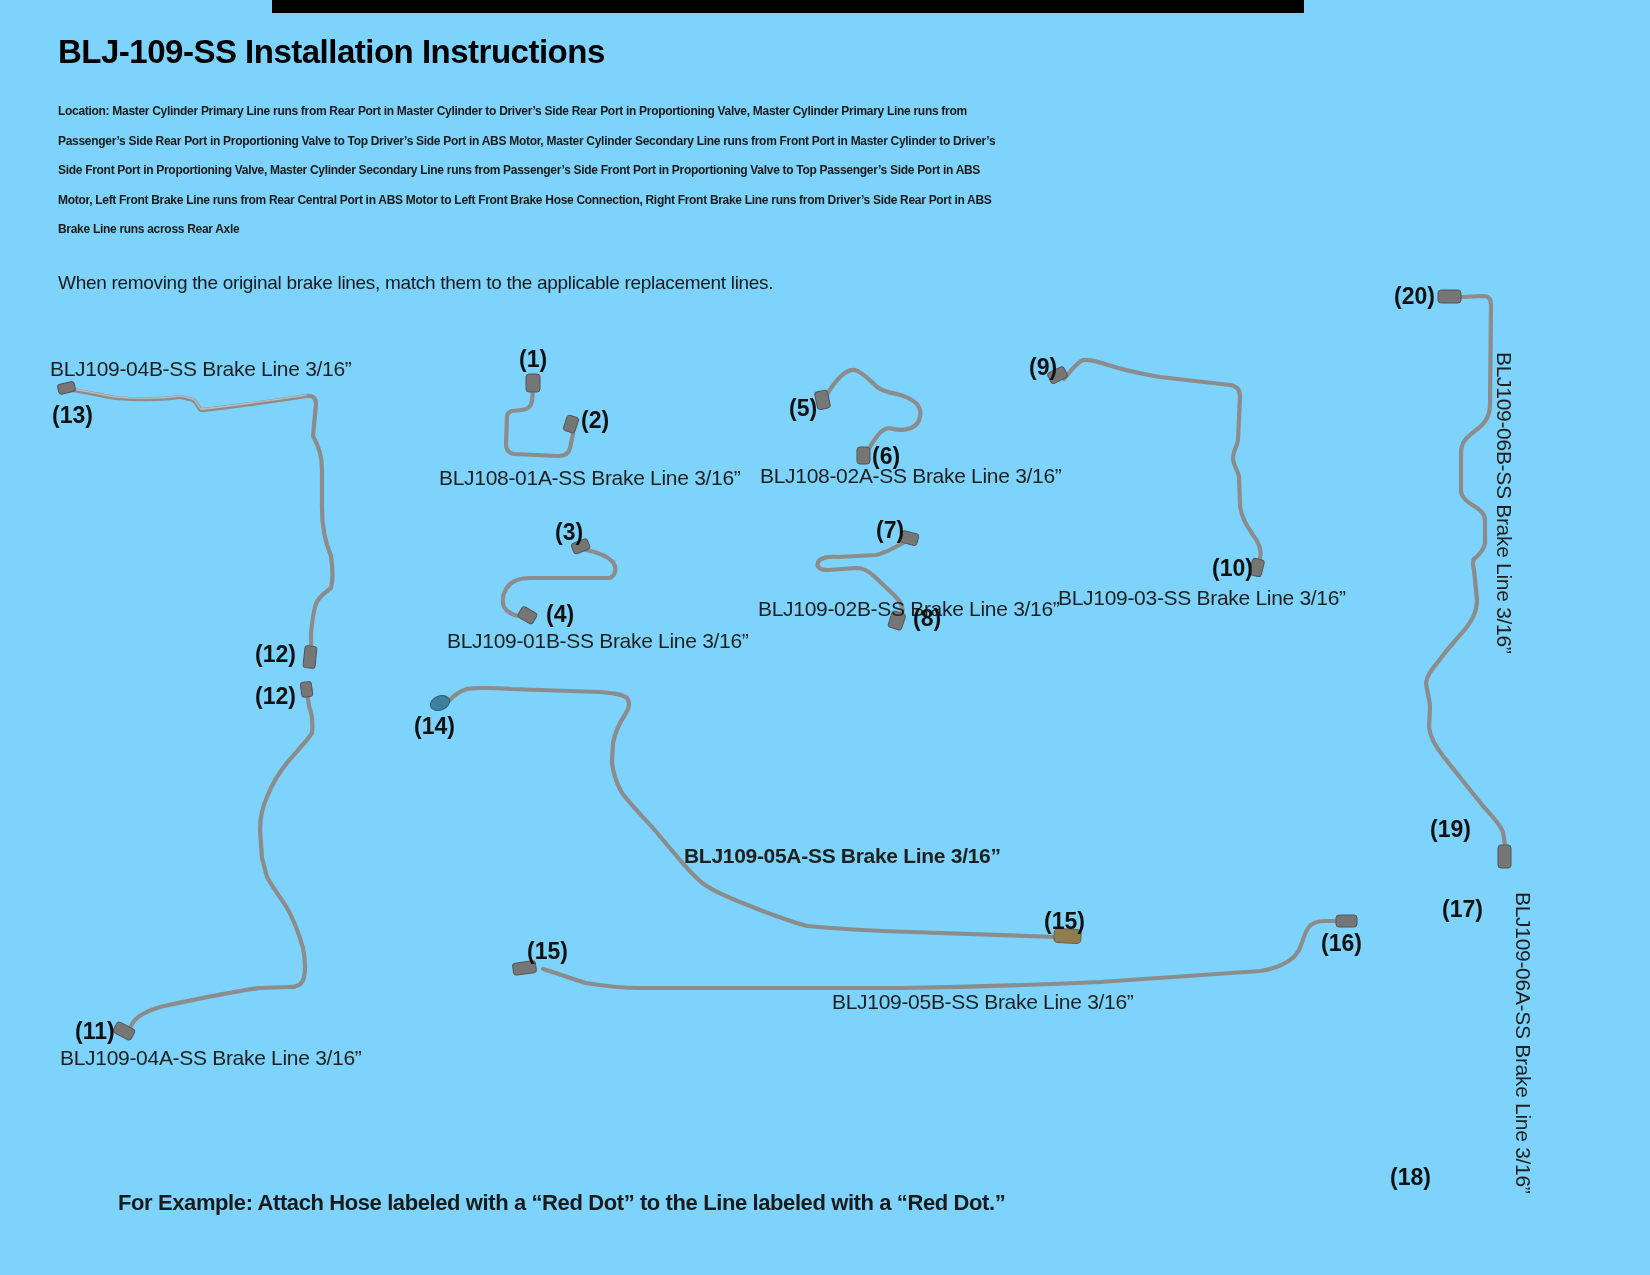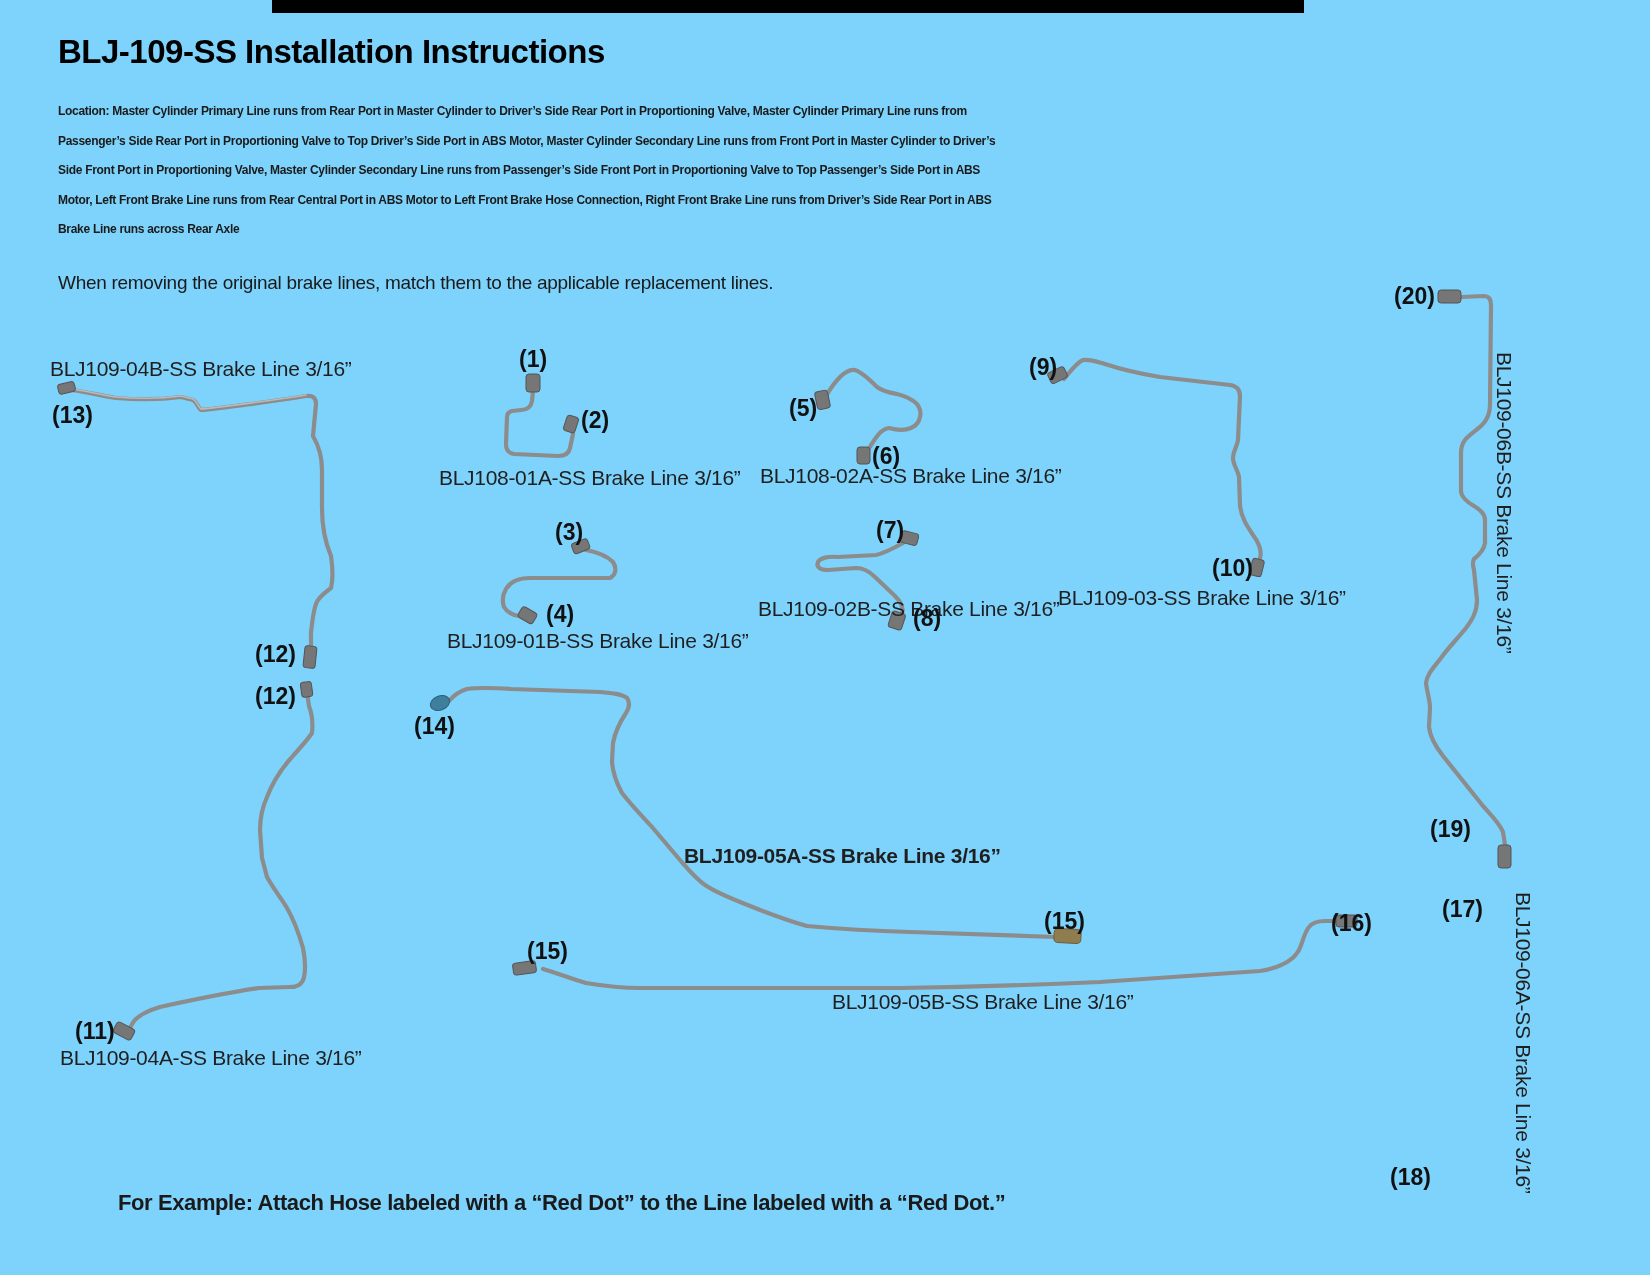--- a/index.html
+++ b/index.html
@@ -127,21 +127,21 @@
       <div class="number-label" style="left: 913px; top: 605px;">(8)</div>
       <div class="number-label" style="left: 1029px; top: 354px;">(9)</div>
       <div class="number-label" style="left: 1212px; top: 555px;">(10)</div>
       <div class="number-label" style="left: 75px; top: 1018px;">(11)</div>
       <div class="number-label" style="left: 255px; top: 641px;">(12)</div>
       <div class="number-label" style="left: 255px; top: 683px;">(12)</div>
       <div class="number-label" style="left: 52px; top: 402px;">(13)</div>
       <div class="number-label" style="left: 414px; top: 713px;">(14)</div>
       <div class="number-label" style="left: 1044px; top: 908px;">(15)</div>
       <div class="number-label" style="left: 527px; top: 938px;">(15)</div>
-      <div class="number-label" style="left: 1321px; top: 910px; margin-left: 10px;">(16)</div>
+      <div class="number-label" style="left: 1321px; top: 930px;">(16)</div>
       <div class="number-label" style="left: 1442px; top: 896px;">(17)</div>
       <div class="number-label" style="left: 1390px; top: 1164px;">(18)</div>
       <div class="number-label" style="left: 1430px; top: 816px;">(19)</div>
       <div class="number-label" style="left: 1394px; top: 283px;">(20)</div>
     </div>
 
   <div id="footer2">For Example: Attach Hose labeled with a “Red Dot” to the Line labeled with a “Red Dot.”</div>
 
 </div>
 

